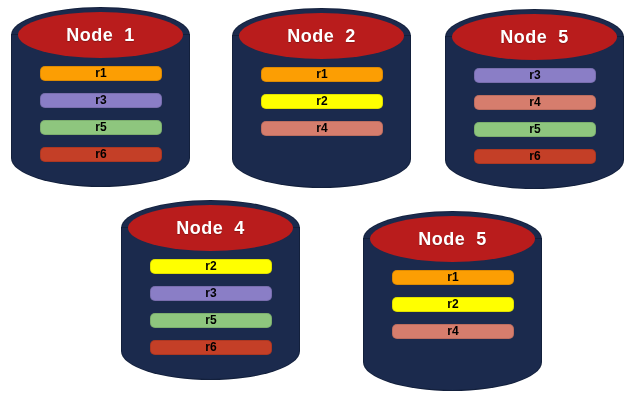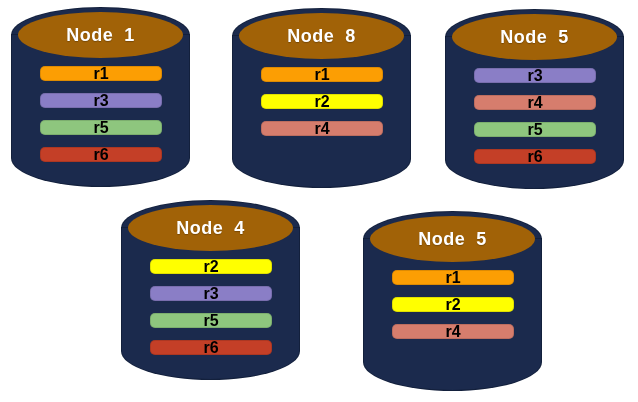--- a/index.html
+++ b/index.html
@@ -20,36 +20,36 @@
     box-shadow:0 0 0 1px #13203C;
   }
   .cyl-body {
     position:absolute; top:27px; left:0; right:0; bottom:0;
     background:#1B2A4D;
     border-radius:0 0 50% 50% / 0 0 28px 28px;
     box-shadow:0 0 0 1px #13203C;
   }
   .cyl-face {
     position:absolute; top:4px; left:6px; right:6px; height:46px;
-    background:#a16207; border-radius:50%;
+    background:#b91c1c; border-radius:50%;
     display:flex; align-items:center; justify-content:center;
   }
   .node-label {
     color:#ffffff; font-weight:bold; font-size:18px;
     letter-spacing:0.5px; white-space:pre;
     text-shadow:0 1px 1px rgba(0,0,0,0.25);
   }
   .bars {
     position:absolute; top:58px; left:28px; right:27px;
     display:flex; flex-direction:column; gap:12px;
   }
   .bar {
     height:15px; border-radius:5px;
     display:flex; align-items:center; justify-content:center;
-    font-size:16px; font-weight:bold; color:#000000; line-height:15px;
+    font-size:12px; font-weight:bold; color:#000000; line-height:15px;
     box-shadow:inset 0 0 0 1px rgba(0,0,0,0.12);
   }
 </style>
 </head>
 <body>
 
 <div class="canvas">
 
   <div class="cyl pos-1">
     <div class="cyl-top"></div>
@@ -62,21 +62,21 @@
       <div class="bar" style="background: rgb(138, 126, 198);">r3</div>
       <div class="bar" style="background: rgb(142, 198, 126);">r5</div>
       <div class="bar" style="background: rgb(196, 63, 39);">r6</div>
     </div>
   </div>
 
   <div class="cyl pos-2">
     <div class="cyl-top"></div>
     <div class="cyl-body"></div>
     <div class="cyl-face">
-      <span class="node-label">Node  8</span>
+      <span class="node-label">Node  2</span>
     </div>
     <div class="bars">
       <div class="bar" style="background: rgb(252, 158, 3);">r1</div>
       <div class="bar" style="background: rgb(255, 255, 0);">r2</div>
       <div class="bar" style="background: rgb(214, 125, 109);">r4</div>
     </div>
   </div>
 
   <div class="cyl pos-3">
     <div class="cyl-top"></div>

